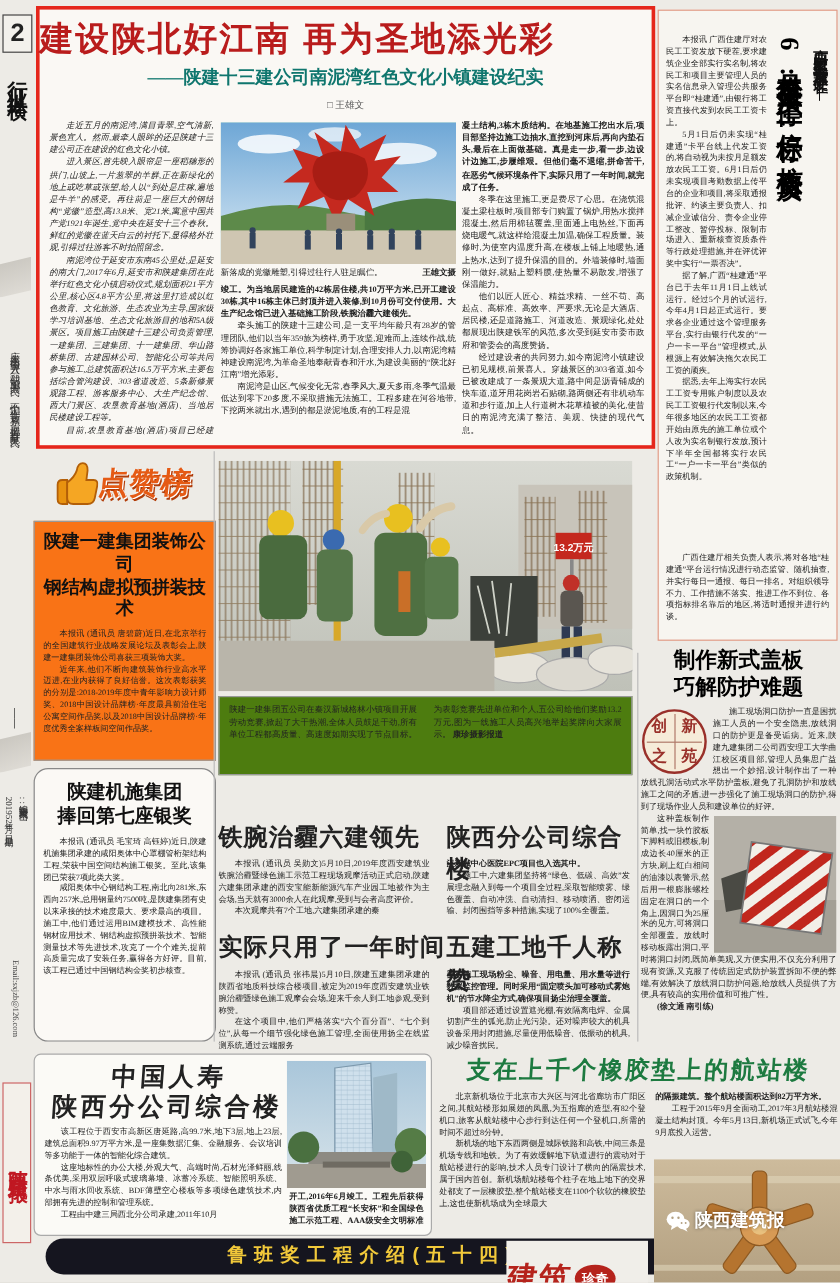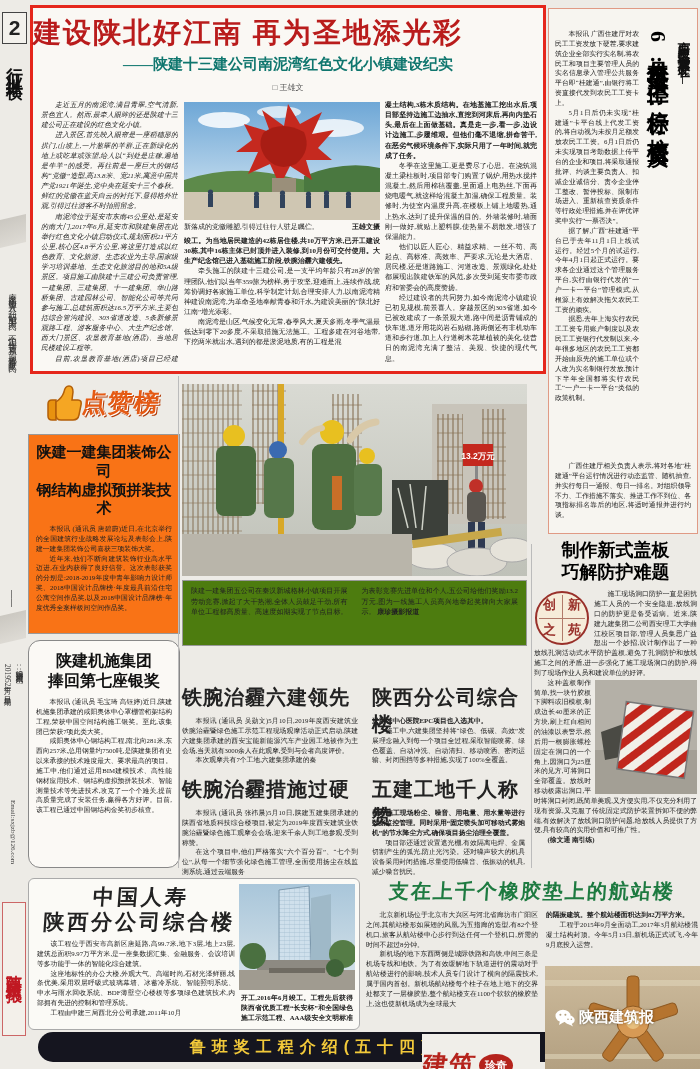--- a/index.html
+++ b/index.html
@@ -299,21 +299,21 @@
         <p class="para">本报讯 (通讯员 吴勋文)5月10日,2019年度西安建筑业铁腕治霾暨绿色施工示范工程现场观摩活动正式启动,陕建六建集团承建的西安宝能新能源汽车产业园工地被作为主会场,当天就有3000余人在此观摩,受到与会者高度评价。</p>
         <p class="para">本次观摩共有7个工地,六建集团承建的秦</p>
       </div>
     <div class="abs col smog-col2">
         <p class="para noind">汉新城中心医院EPC项目也入选其中。</p>
         <p class="para">施工中,六建集团坚持将“绿色、低碳、高效”发展理念融入到每一个项目全过程,采取智能喷雾、绿色覆盖、自动冲洗、自动清扫、移动喷洒、密闭运输、封闭围挡等多种措施,实现了100%全覆盖。</p>
       </div>
   </section>
 
   <section class="abs smog b">
-    <h3 class="abs smog-hl-l" style="margin:0;">铁腕治霾措施过硬</h3>
+    <h3 class="abs smog-hl-l" style="margin:0;">实际只用了一年时间</h3>
     <h3 class="abs smog-hl-r" style="margin:0;">五建工地千人称赞</h3>
     <div class="abs col smog-col1">
         <p class="para">本报讯 (通讯员 张祎晨)5月10日,陕建五建集团承建的陕西省地质科技综合楼项目,被定为2019年度西安建筑业铁腕治霾暨绿色施工观摩会会场,迎来千余人到工地参观,受到称赞。</p>
         <p class="para">在这个项目中,他们严格落实“六个百分百”、“七个到位”,从每一个细节强化绿色施工管理,全面使用扬尘在线监测系统,通过云端服务</p>
       </div>
     <div class="abs col smog-col2">
         <p class="para noind">器对施工现场粉尘、噪音、用电量、用水量等进行数据监控管理。同时采用“固定喷头加可移动式雾炮机”的节水降尘方式,确保项目扬尘治理全覆盖。</p>
         <p class="para">项目部还通过设置遮光棚,有效隔离电焊、金属切割产生的弧光,防止光污染。还对噪声较大的机具设备采用封闭措施,尽量使用低噪音、低振动的机具,减少噪音扰民。</p>
       </div>
   </section>

